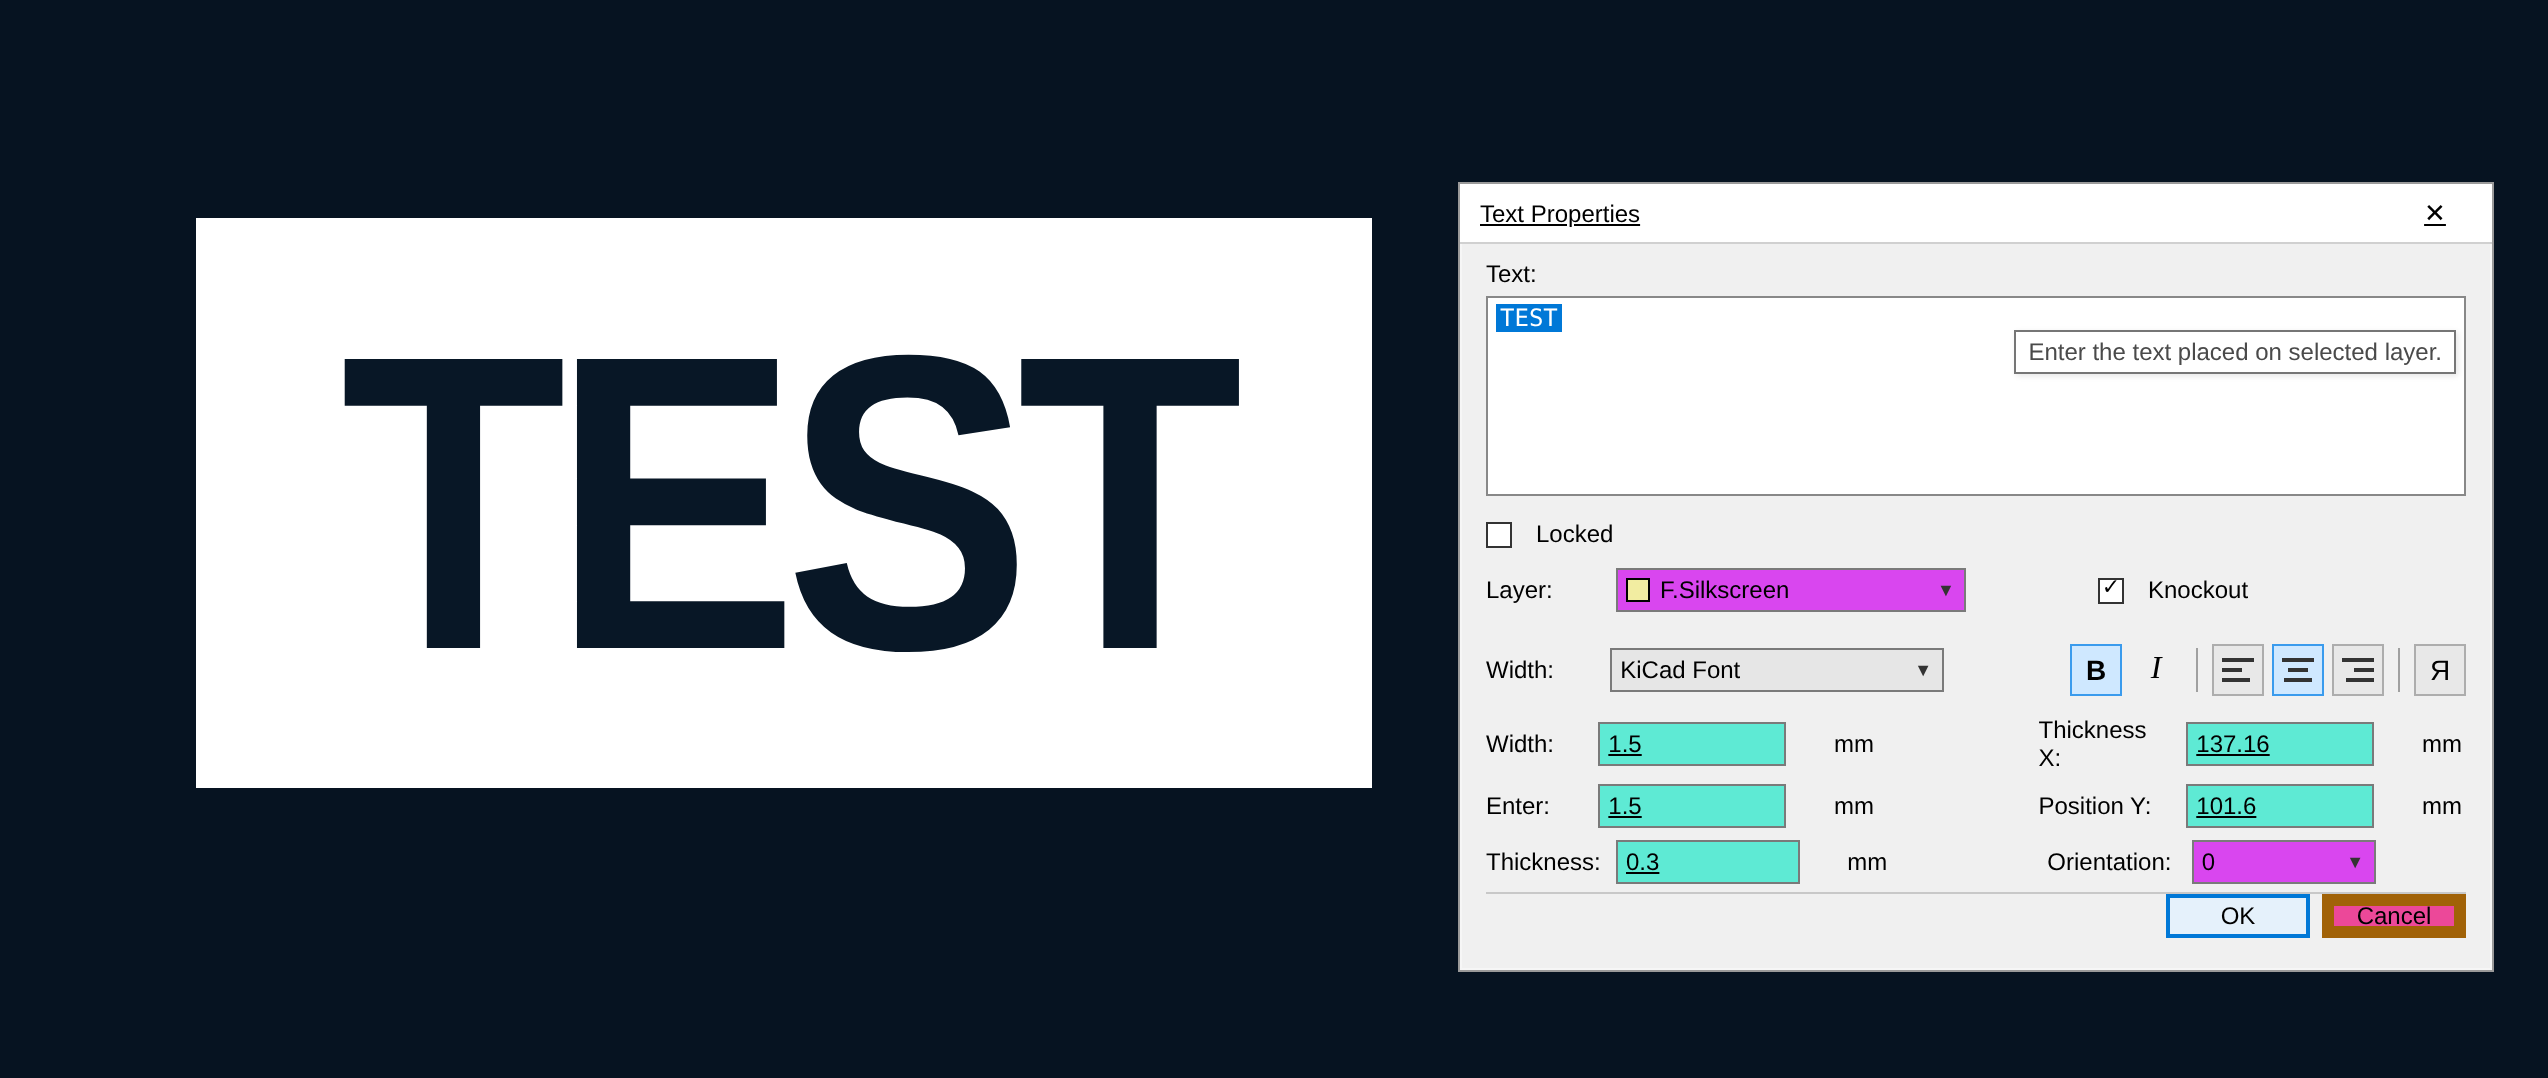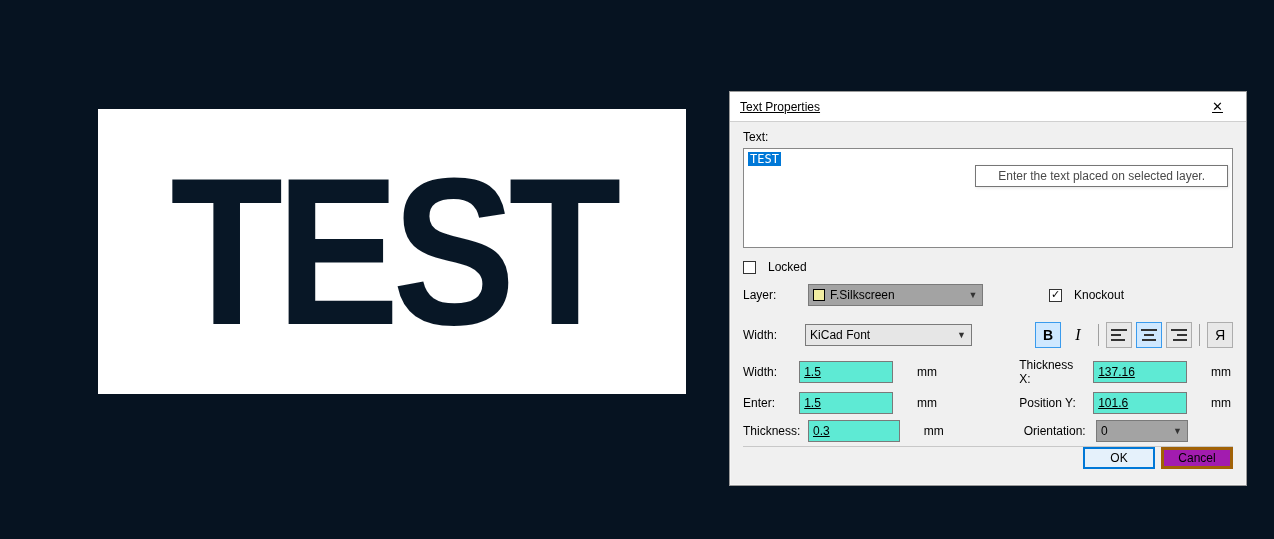--- a/index.html
+++ b/index.html
@@ -89,21 +89,21 @@
     background: #0078d7;
     color: #fff;
     padding: 0 2px;
   }
   .tooltip {
     position: absolute;
     right: 4px;
     top: 16px;
     background: #fff;
     border: 1px solid #767676;
-    padding: 3px 22px;
+    padding: 3px 6px;
     font-size: 12px;
     color: #4a4a4a;
     box-shadow: 1px 1px 3px rgba(0,0,0,.1);
   }
 
   .row {
     display: flex;
     align-items: center;
     margin-top: 10px;
     gap: 8px;
@@ -122,21 +122,21 @@
     justify-content: center;
     font-size: 10px;
     line-height: 1;
     margin-right: 4px;
     flex: 0 0 auto;
   }
   .checkbox.checked::after { content: "✓"; font-size: 11px; position: relative; top: -1px; }
 
   .combo {
     height: 22px;
-    background: #a3a3a3;
+    background: #d946ef;
     border: 1px solid #7a7a7a;
     display: flex;
     align-items: center;
     padding-left: 4px;
     position: relative;
   }
   .combo.grey { background: #e6e6e6; }
   .combo .arrow {
     position: absolute;
     right: 0;
@@ -208,22 +208,22 @@
   .footer {
     position: absolute;
     right: 13px;
     bottom: 16px;
     display: flex;
     gap: 6px;
   }
   .btn {
     height: 22px;
     min-width: 72px;
-    border: 3px solid #a16207;
-    background: #a21caf;
+    border: 6px solid #a16207;
+    background: #ec4899;
     display: flex;
     align-items: center;
     justify-content: center;
     padding: 0 10px;
   }
   .btn.primary {
     border: 2px solid #0078d7;
     background: #e5f1fb;
   }
   .hr {

